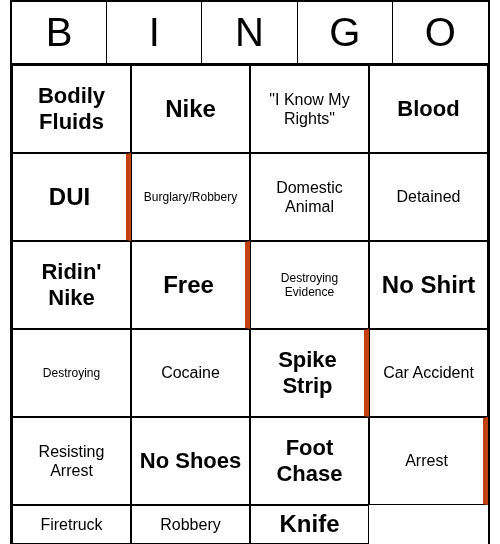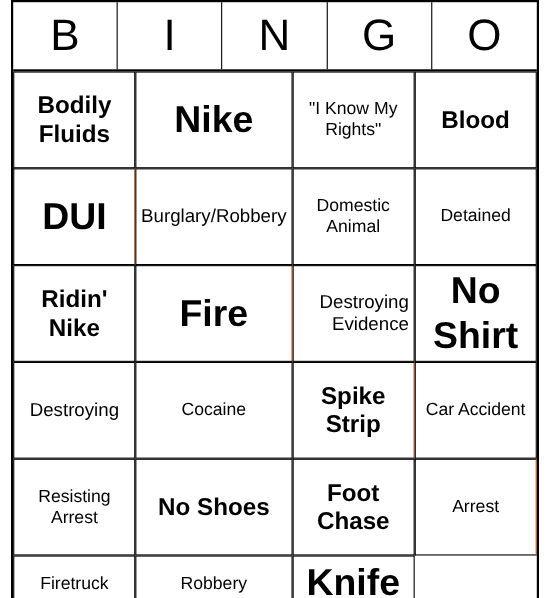--- a/index.html
+++ b/index.html
@@ -39,35 +39,34 @@
     .bingo-cell {
       border: 1px solid #000;
       display: flex;
       align-items: center;
       justify-content: center;
       text-align: center;
       padding: 4px;
       line-height: 1.2;
     }
     .bingo-cell:nth-child(5n) {
-      border-right: 1px solid #c2410c;
+      border-right: 5px solid #c2410c;
     }
     .text-large {
       font-size: 22px;
       font-weight: bold;
     }
     .text-medium {
       font-size: 16px;
     }
     .text-small {
-      font-size: 17px;
-      text-align: right;
+      font-size: 12px;
     }
     .text-xlarge {
-      font-size: 34px;
+      font-size: 24px;
       font-weight: bold;
     }
   </style>
 </head>
 <body>
 
 <div class="bingo-card">
   <div class="bingo-header">
   <div class="bingo-header-cell">B</div>
       <div class="bingo-header-cell">I</div>
@@ -97,21 +96,21 @@
       <div class="bingo-cell">
         <span class="text-medium">Domestic Animal</span>
       </div>
       <div class="bingo-cell">
         <span class="text-medium">Detained</span>
       </div>
       <div class="bingo-cell">
         <span class="text-large">Ridin' Nike</span>
       </div>
       <div class="bingo-cell">
-        <span class="text-xlarge">Fire</span>
+        <span class="text-xlarge">Free</span>
       </div>
       <div class="bingo-cell">
         <span class="text-small">Destroying Evidence</span>
       </div>
       <div class="bingo-cell">
         <span class="text-xlarge">No Shirt</span>
       </div>
       <div class="bingo-cell">
         <span class="text-small">Destroying</span>
       </div>

